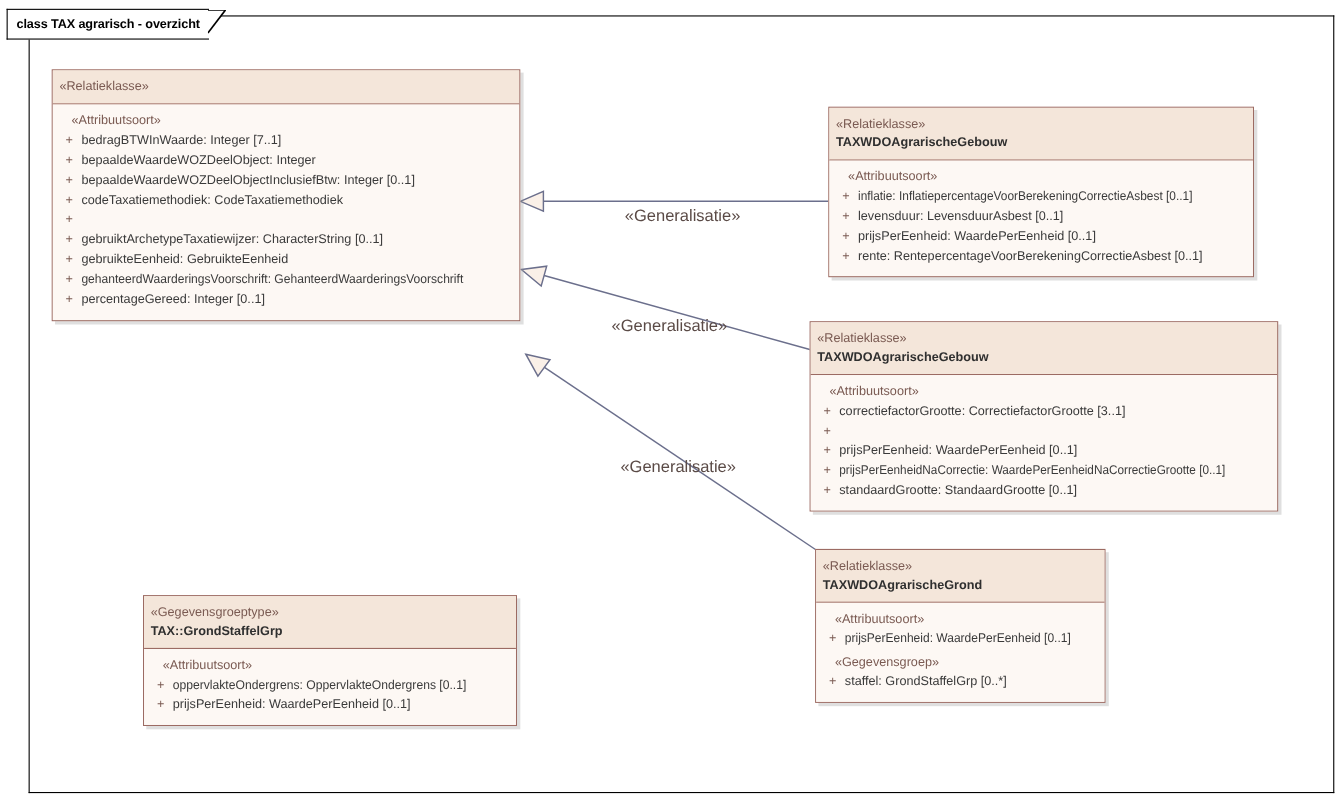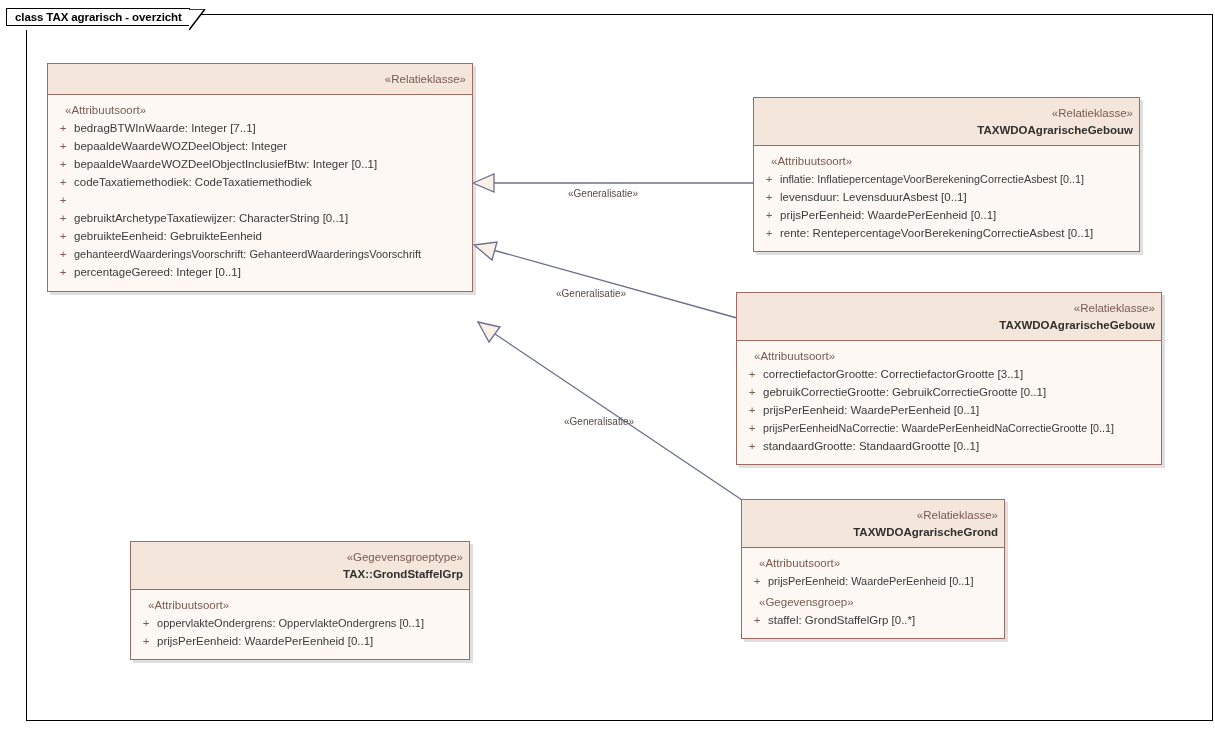--- a/index.html
+++ b/index.html
@@ -43,21 +43,21 @@
     position: absolute;
     left: 6px;
     top: 8px;
     height: 22px;
     box-sizing: border-box;
     background: #ffffff;
     z-index: 5;
   }
   #frame-tab .tab-body {
     position: relative;
-    height: 18px;
+    height: 28px;
     padding: 0 8px 0 8px;
     display: flex;
     align-items: center;
     background: #ffffff;
     border: 1.5px solid #000000;
     border-right: none;
     box-sizing: border-box;
   }
   #frame-tab .tab-label {
     font-size: 11.5px;
@@ -82,21 +82,21 @@
     box-sizing: border-box;
     border: 1px solid #9c6b63;
     background: #fdf8f4;
     box-shadow: 3px 3px 0 0 rgba(150,150,150,0.30);
     z-index: 3;
   }
   .uml-header {
     background: #f4e6da;
     border-bottom: 1px solid #9c6b63;
     padding: 8px 6px 7px 6px;
-    text-align: right;
+    text-align: left;
     box-sizing: border-box;
   }
   .stereo {
     font-size: 11.5px;
     color: #7a5a52;
     line-height: 15px;
     white-space: nowrap;
   }
   .cname {
     font-size: 11.5px;
@@ -143,21 +143,21 @@
   #connectors {
     position: absolute;
     left: 0; top: 0;
     width: 1215px;
     height: 736px;
     z-index: 2;
     pointer-events: none;
   }
   .conn-label {
     position: absolute;
-    font-size: 10px;
+    font-size: 15px;
     color: #5a4a46;
     white-space: nowrap;
     z-index: 4;
     background: transparent;
   }
 </style>
 </head>
 <body>
 
 <div id="diagram">
@@ -277,21 +277,20 @@
       <div class="cname">TAXWDOAgrarischeGebouw</div>
     </div>
     <div class="uml-body" style="min-height:110px;">
       <div class="sect-head">«Attribuutsoort»</div>
       <div class="attr-row">
         <span class="attr-vis">+</span>
         <span class="attr-txt">correctiefactorGrootte: CorrectiefactorGrootte [3..1]</span>
       </div>
       <div class="attr-row">
         <span class="attr-vis">+</span>
-        <span class="attr-txt">gebruikCorrectieGrootte: GebruikCorrectieGrootte [0..1]</span>
       </div>
       <div class="attr-row">
         <span class="attr-vis">+</span>
         <span class="attr-txt">prijsPerEenheid: WaardePerEenheid [0..1]</span>
       </div>
       <div class="attr-row">
         <span class="attr-vis">+</span>
         <span class="attr-txt squeeze" style="transform:scaleX(0.93);">prijsPerEenheidNaCorrectie: WaardePerEenheidNaCorrectieGrootte [0..1]</span>
       </div>
       <div class="attr-row">

